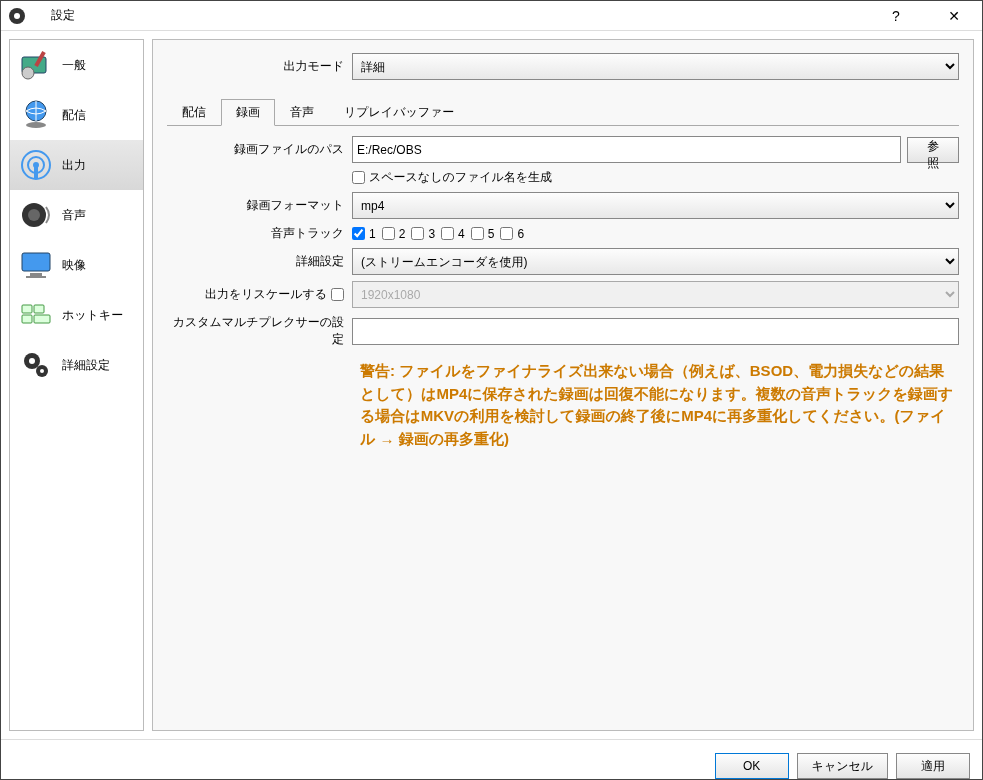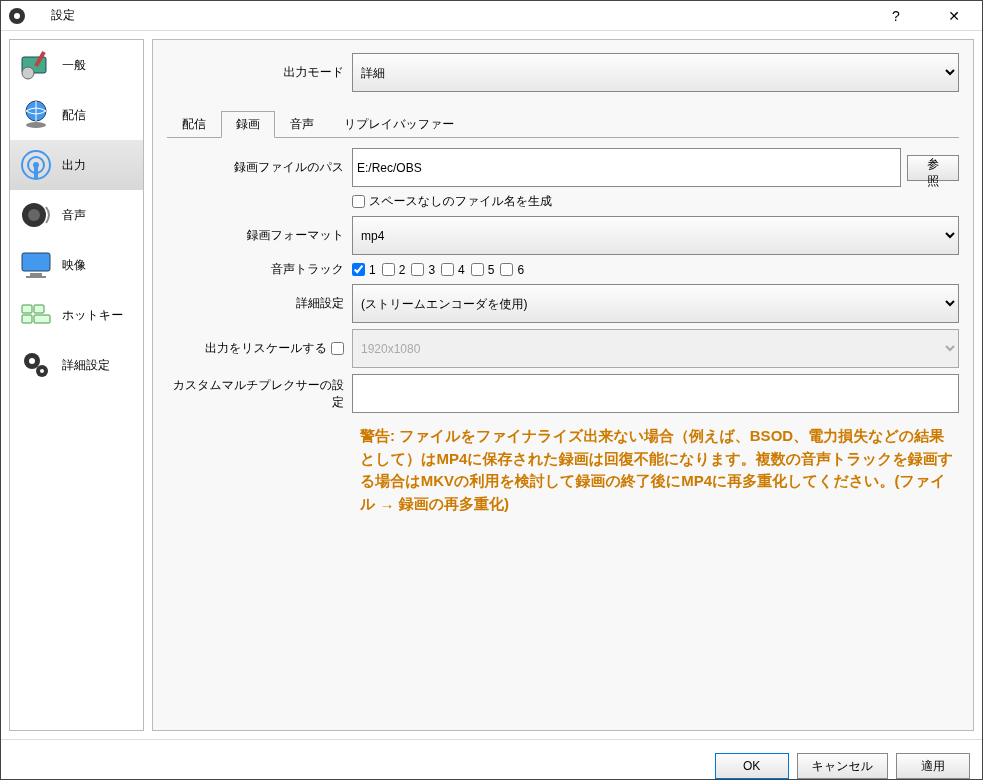--- a/index.html
+++ b/index.html
@@ -11,21 +11,21 @@
 .titlebar .winbtn { width: 40px; height: 28px; display: flex; align-items: center; justify-content: center; font-size: 14px; }
 .body-area { flex: 1; display: flex; padding: 8px; gap: 8px; min-height: 0; }
 .sidebar { width: 135px; border: 1px solid #bbb; background: #fff; display: flex; flex-direction: column; }
 .side-item { display: flex; align-items: center; height: 50px; padding-left: 6px; gap: 6px; cursor: pointer; }
 .side-item.selected { background: linear-gradient(#e8e8e8,#d8d8d8); }
 .side-item .icon { width: 40px; height: 40px; display: flex; align-items: center; justify-content: center; }
 .main { flex: 1; border: 1px solid #bbb; background: #f8f8f8; padding: 13px 14px; display: flex; flex-direction: column; min-height: 0; }
 .row { display: flex; align-items: center; margin-bottom: 6px; }
 .row .lbl { width: 185px; text-align: right; padding-right: 8px; }
 .row .ctrl { flex: 1; display: flex; align-items: center; gap: 6px; }
-select, input[type=text] { height: 39px; border: 1px solid #888; background: #fff; padding: 0 4px; width: 100%; }
+select, input[type=text] { height: 27px; border: 1px solid #888; background: #fff; padding: 0 4px; width: 100%; }
 select { background: linear-gradient(#fdfdfd,#e8e8e8); }
 select:disabled, input:disabled { background: #eee; color: #888; }
 .tabs { display: flex; border-bottom: 1px solid #aaa; margin: 12px 0 10px 0; }
 .tab { padding: 4px 14px; border: 1px solid transparent; border-bottom: none; cursor: pointer; position: relative; top: 1px; }
 .tab.active { background: #f8f8f8; border-color: #aaa; border-bottom: 1px solid #f8f8f8; }
 .btn { height: 26px; padding: 0 14px; background: linear-gradient(#fdfdfd,#e5e5e5); border: 1px solid #888; cursor: pointer; }
 .btn.primary { border: 1px solid #0078d7; }
 .chk { display: flex; align-items: center; gap: 4px; }
 .chk input { width: 13px; height: 13px; }
 .tracks { display: flex; gap: 10px; }

